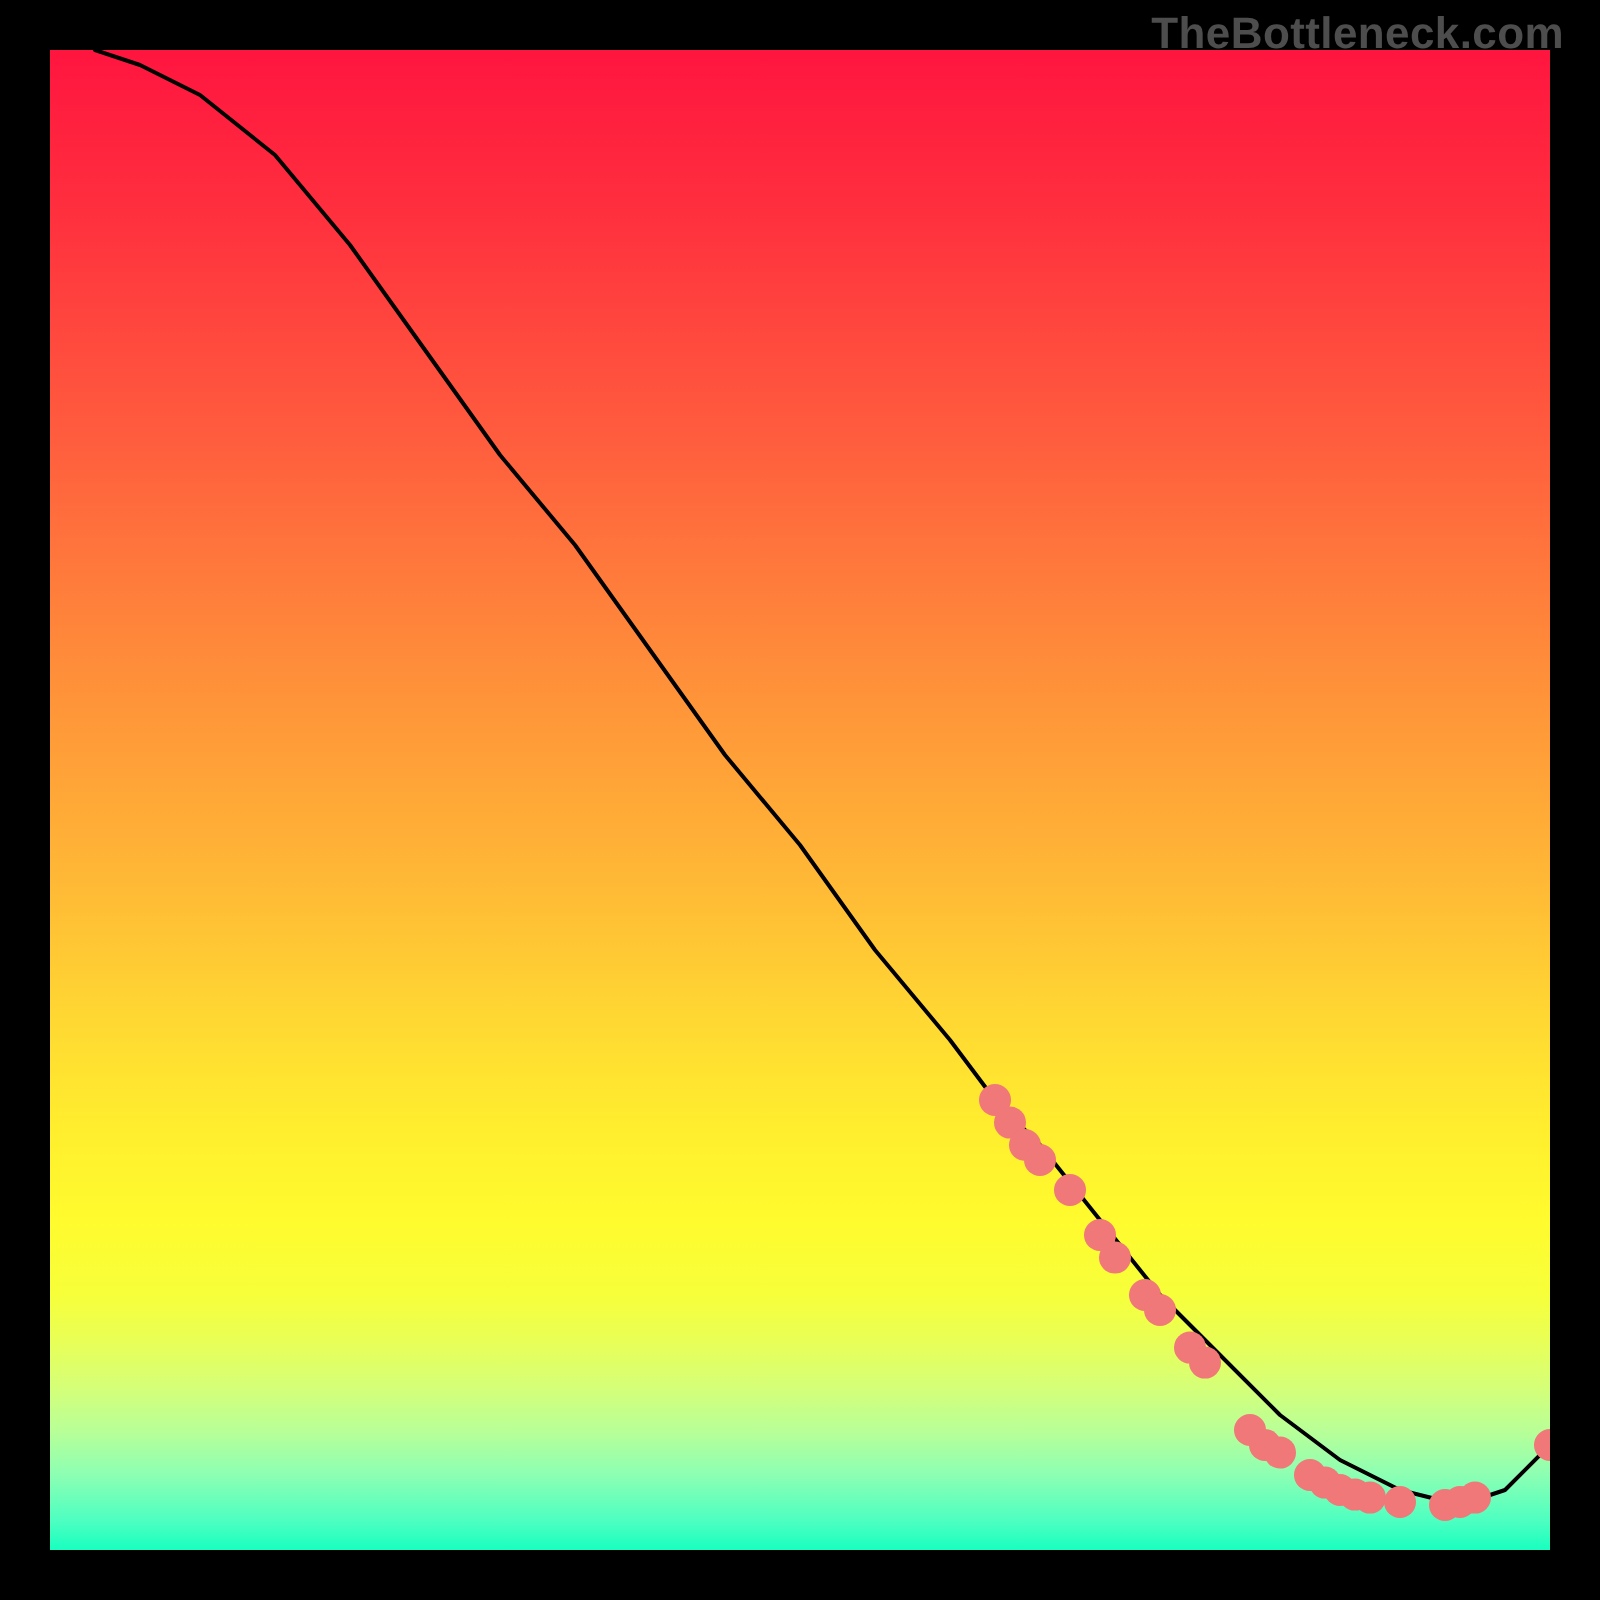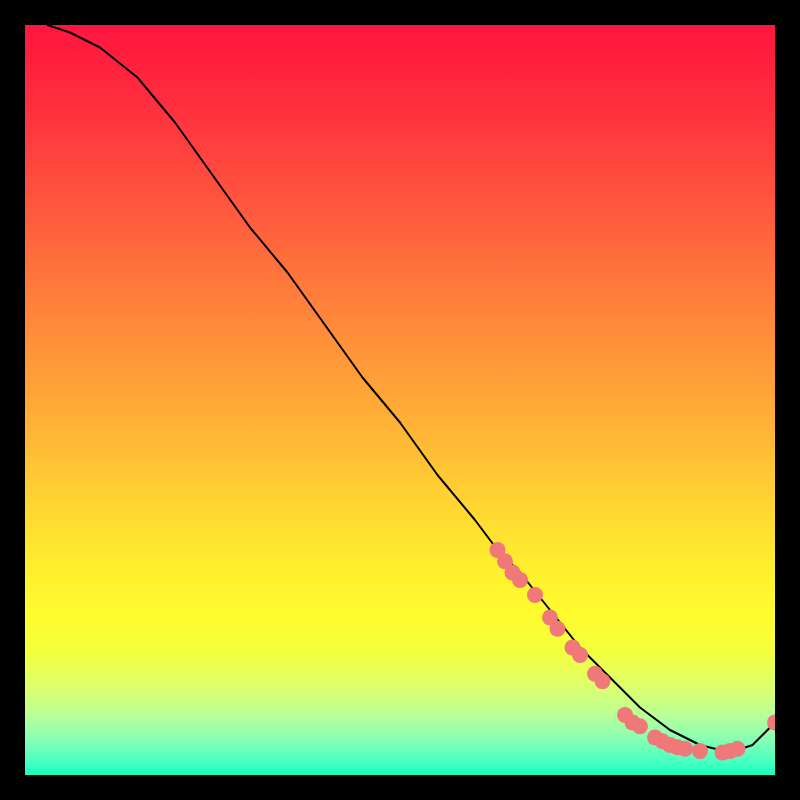--- a/index.html
+++ b/index.html
@@ -60,20 +60,21 @@
     top: 25px;
     width: 750px;
     height: 750px;
     pointer-events: none;
   }
 </style>
 </head>
 <body>
 
 <div class="frame">
+  <div class="attribution">TheBottleneck.com</div>
 
   <div class="plot"></div>
 
   <svg class="overlay" viewBox="0 0 750 750" preserveAspectRatio="none">
     <path id="curve-path" fill="none" stroke="#000" stroke-width="2" stroke-linejoin="round" stroke-linecap="round" d="M22.5 0.0 L45.0 7.5 L75.0 22.5 L112.5 52.5 L150.0 97.5 L187.5 150.0 L225.0 202.5 L262.5 247.5 L300.0 300.0 L337.5 352.5 L375.0 397.5 L412.5 450.0 L450.0 495.0 L472.5 525.0 L495.0 547.5 L525.0 585.0 L555.0 622.5 L585.0 652.5 L615.0 682.5 L645.0 705.0 L675.0 720.0 L705.0 727.5 L727.5 720.0 L750.0 697.5"></path>
     <g id="markers-group">
         <circle cx="472.5" cy="525.0" r="8" fill="#f07878"></circle>
         <circle cx="480.0" cy="536.3" r="8" fill="#f07878"></circle>
         <circle cx="487.5" cy="547.5" r="8" fill="#f07878"></circle>
         <circle cx="495.0" cy="555.0" r="8" fill="#f07878"></circle>

